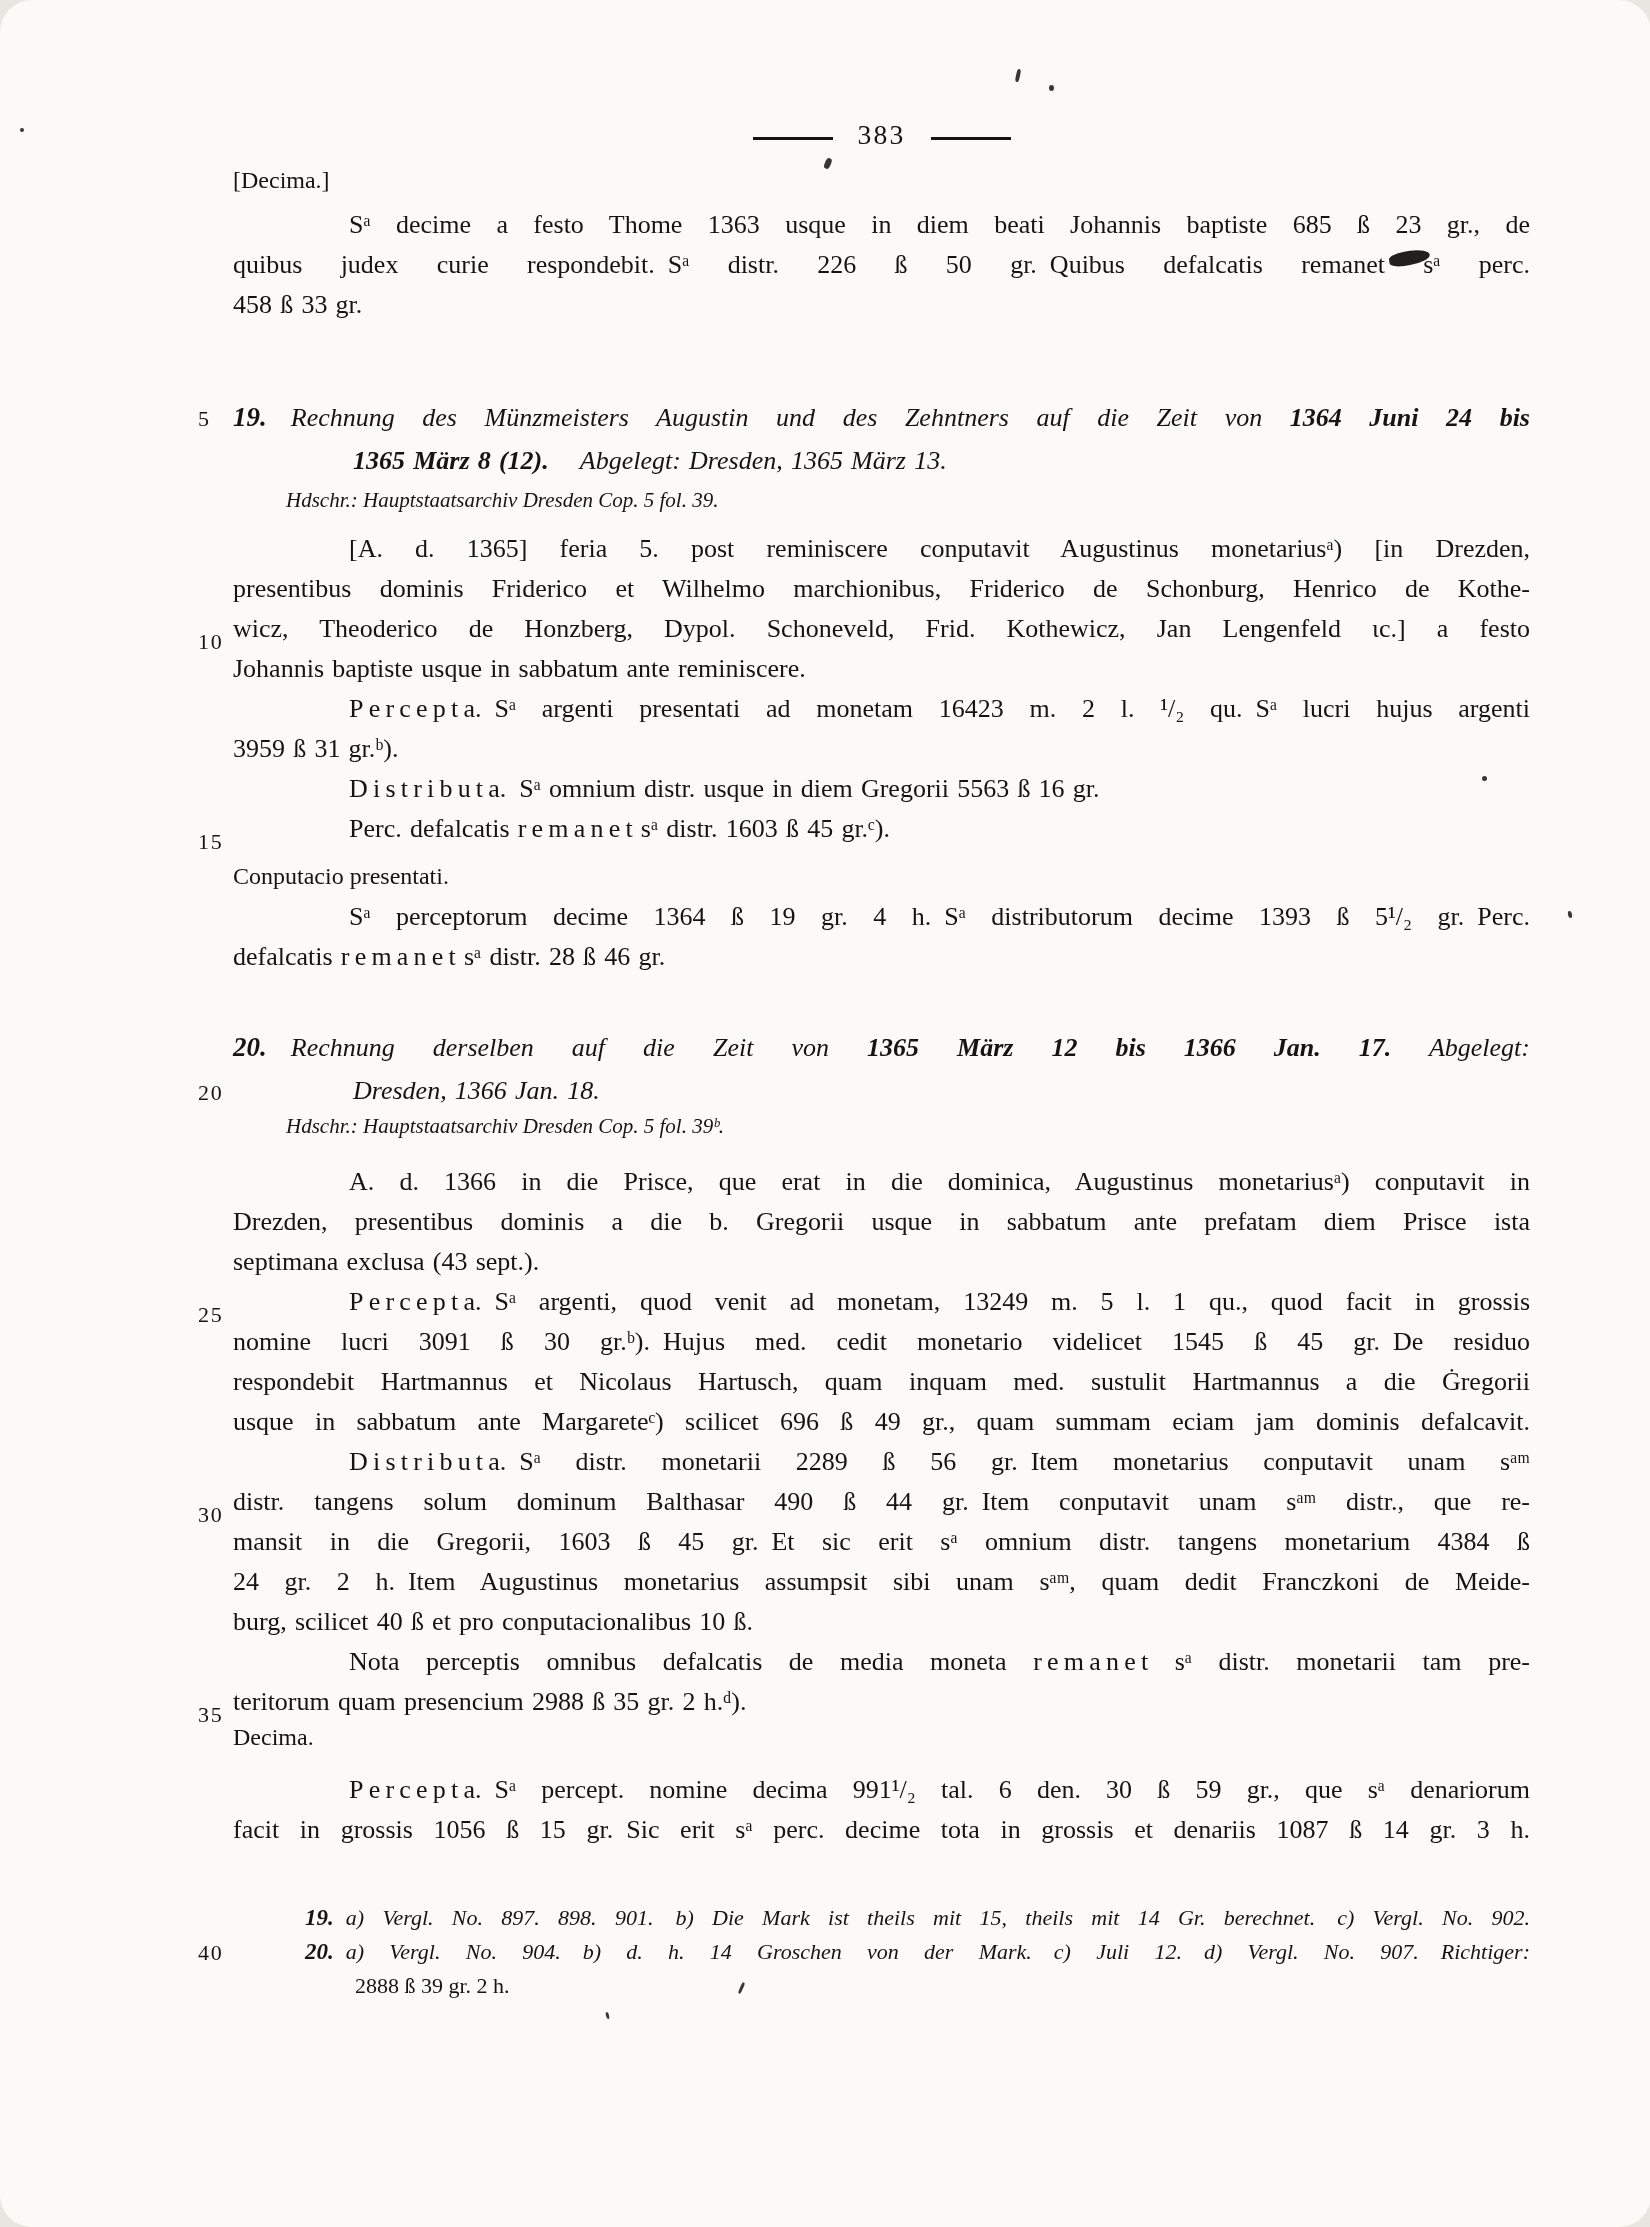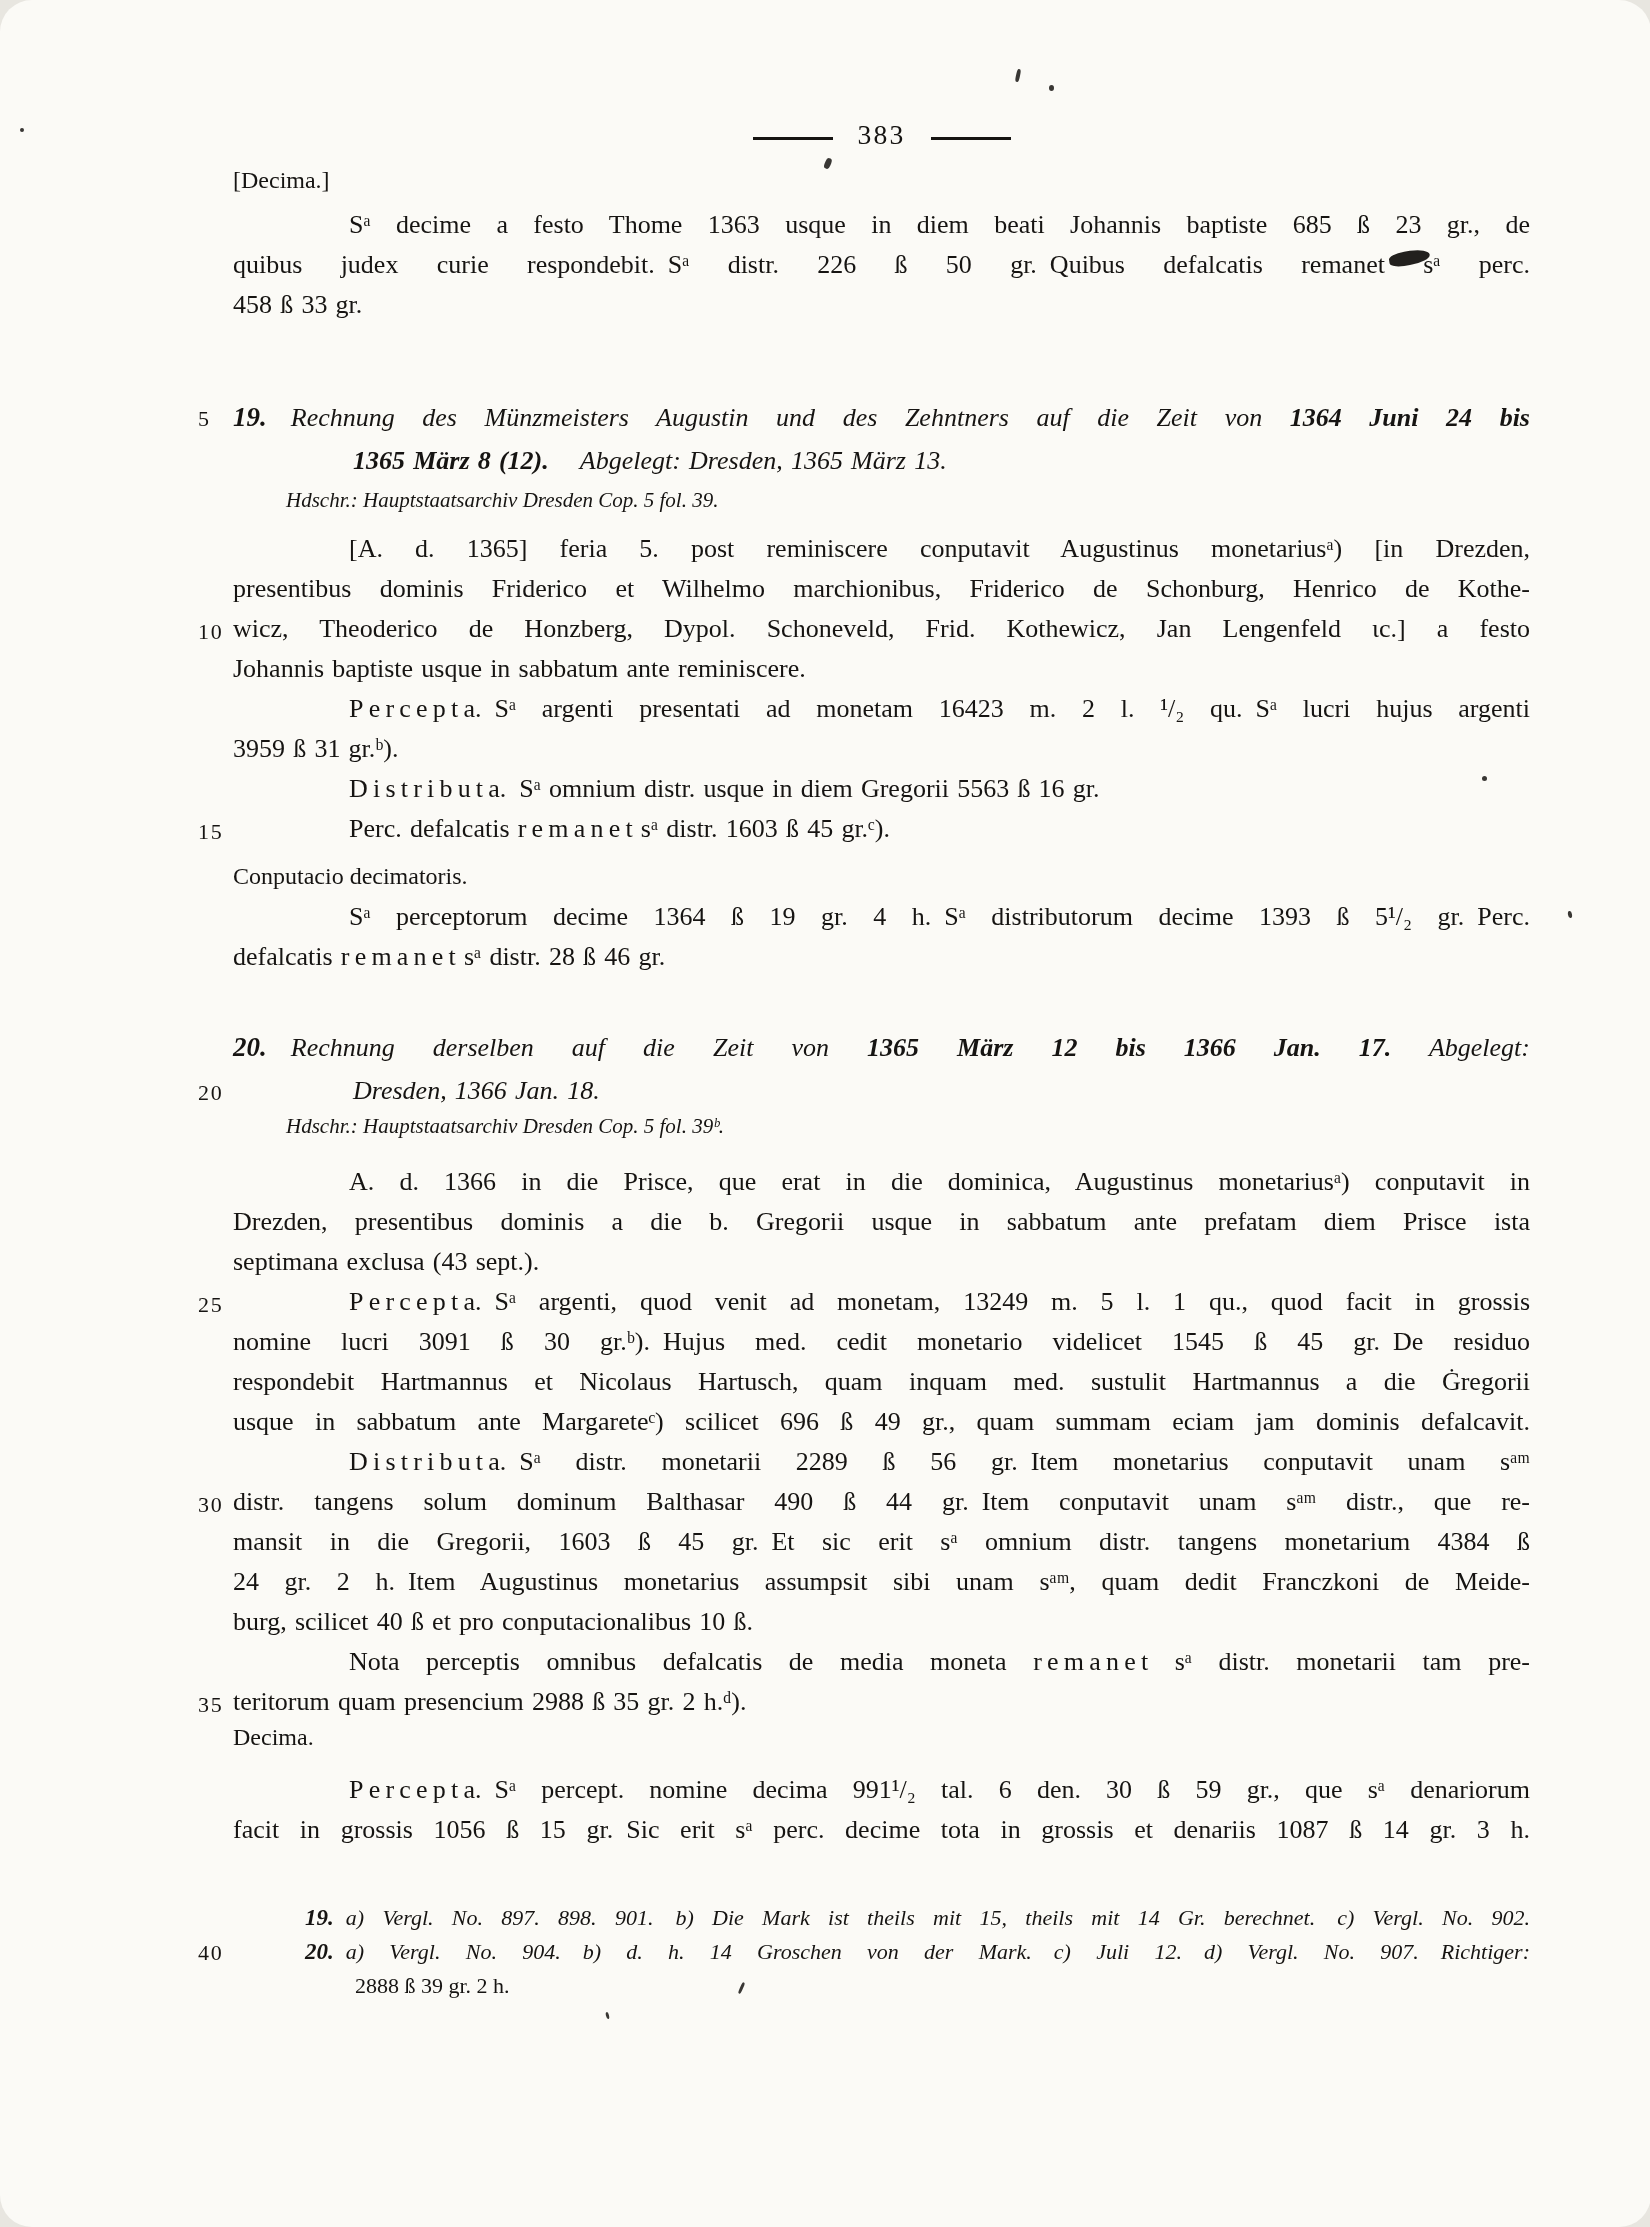--- a/index.html
+++ b/index.html
@@ -96,21 +96,21 @@
     font-size:21px;
     height:27.6px;
     line-height:27.6px;
   }
   .src19{margin-top:3.9px;}
   .src20{margin-top:0px;}
   
   .mnum{
     position:absolute;
     left:-35px;
-    top:6px;
+    top:16px;
     width:31px;
     font-size:22px;
     font-style:normal;
     font-weight:normal;
     letter-spacing:1.7px;
     text-align:left;
     line-height:33px;
   }
   .ehead .mnum{top:6.6px;}
   
@@ -187,21 +187,21 @@
       </div>
       <div class="ln">Johannis baptiste usque in sabbatum ante reminiscere.</div>
       <div class="ln ind j">P e r c e p t a. Sᵃ argenti presentati ad monetam 16423 m. 2 l. ¹/₂ qu. Sᵃ lucri hujus argenti</div>
       <div class="ln">3959 ß 31 gr.ᵇ).</div>
       <div class="ln ind">D i s t r i b u t a. Sᵃ omnium distr. usque in diem Gregorii 5563 ß 16 gr.</div>
       <div class="ln ind">
         <span class="mnum">15</span><span>Perc. defalcatis r e m a n e t sᵃ distr. 1603 ß 45 gr.ᶜ).</span>
       </div>
     </div>
 
-    <div class="title tconp">Conputacio decimatoris.</div>
+    <div class="title tconp">Conputacio presentati.</div>
     <div class="block bconp">
       <div class="ln ind j">Sᵃ perceptorum decime 1364 ß 19 gr. 4 h. Sᵃ distributorum decime 1393 ß 5¹/₂ gr. Perc.</div>
       <div class="ln">defalcatis r e m a n e t sᵃ distr. 28 ß 46 gr.</div>
     </div>
 
     <div class="block ehead eh20">
       <div class="ln j">
         <span class="eno">20.</span><span class="it">Rechnung derselben auf die Zeit von</span> <span class="bit">1365 März 12 bis 1366 Jan. 17.</span> <span class="it">Abgelegt:</span>
       </div>
       <div class="ln ind2">

